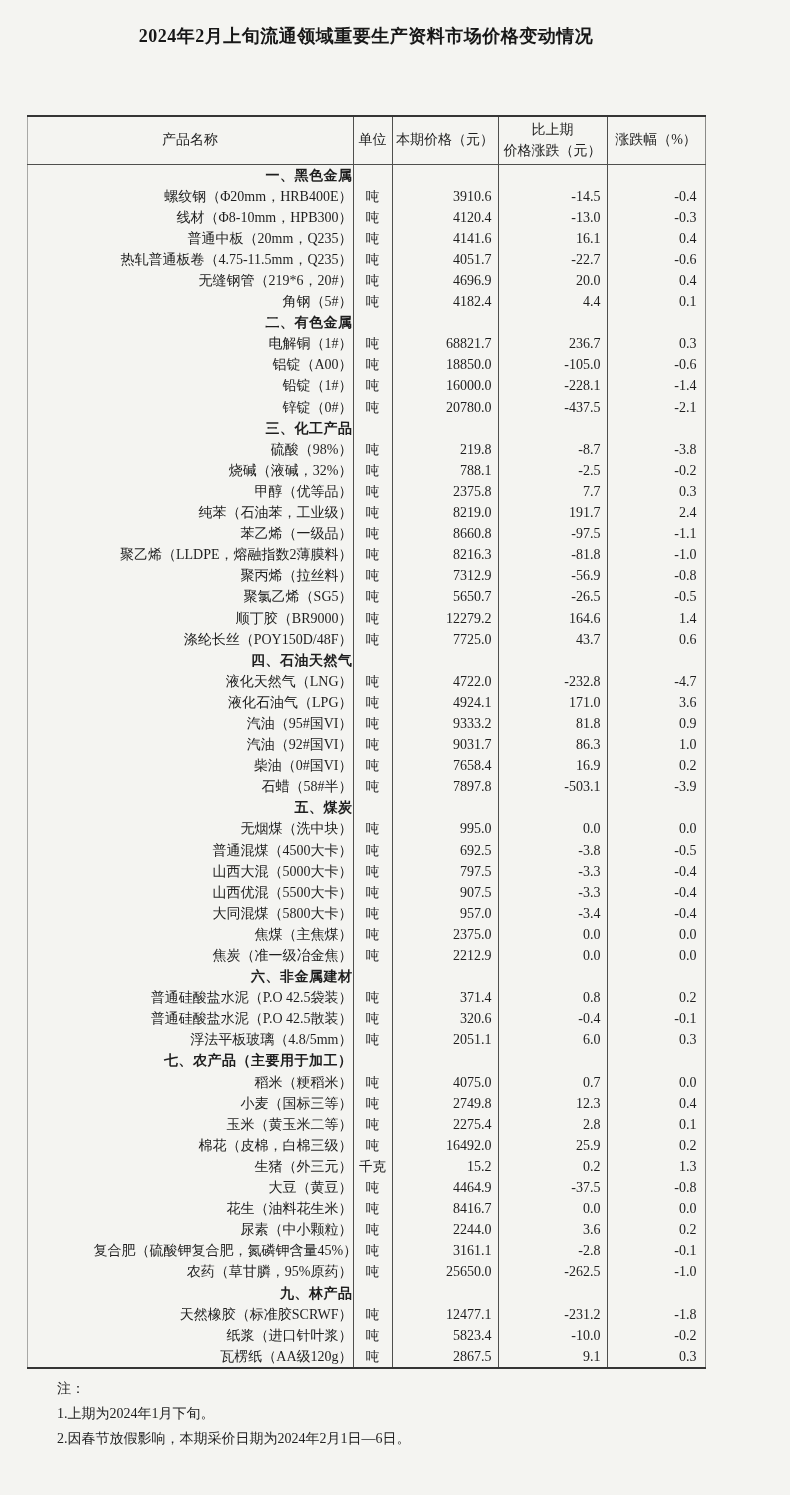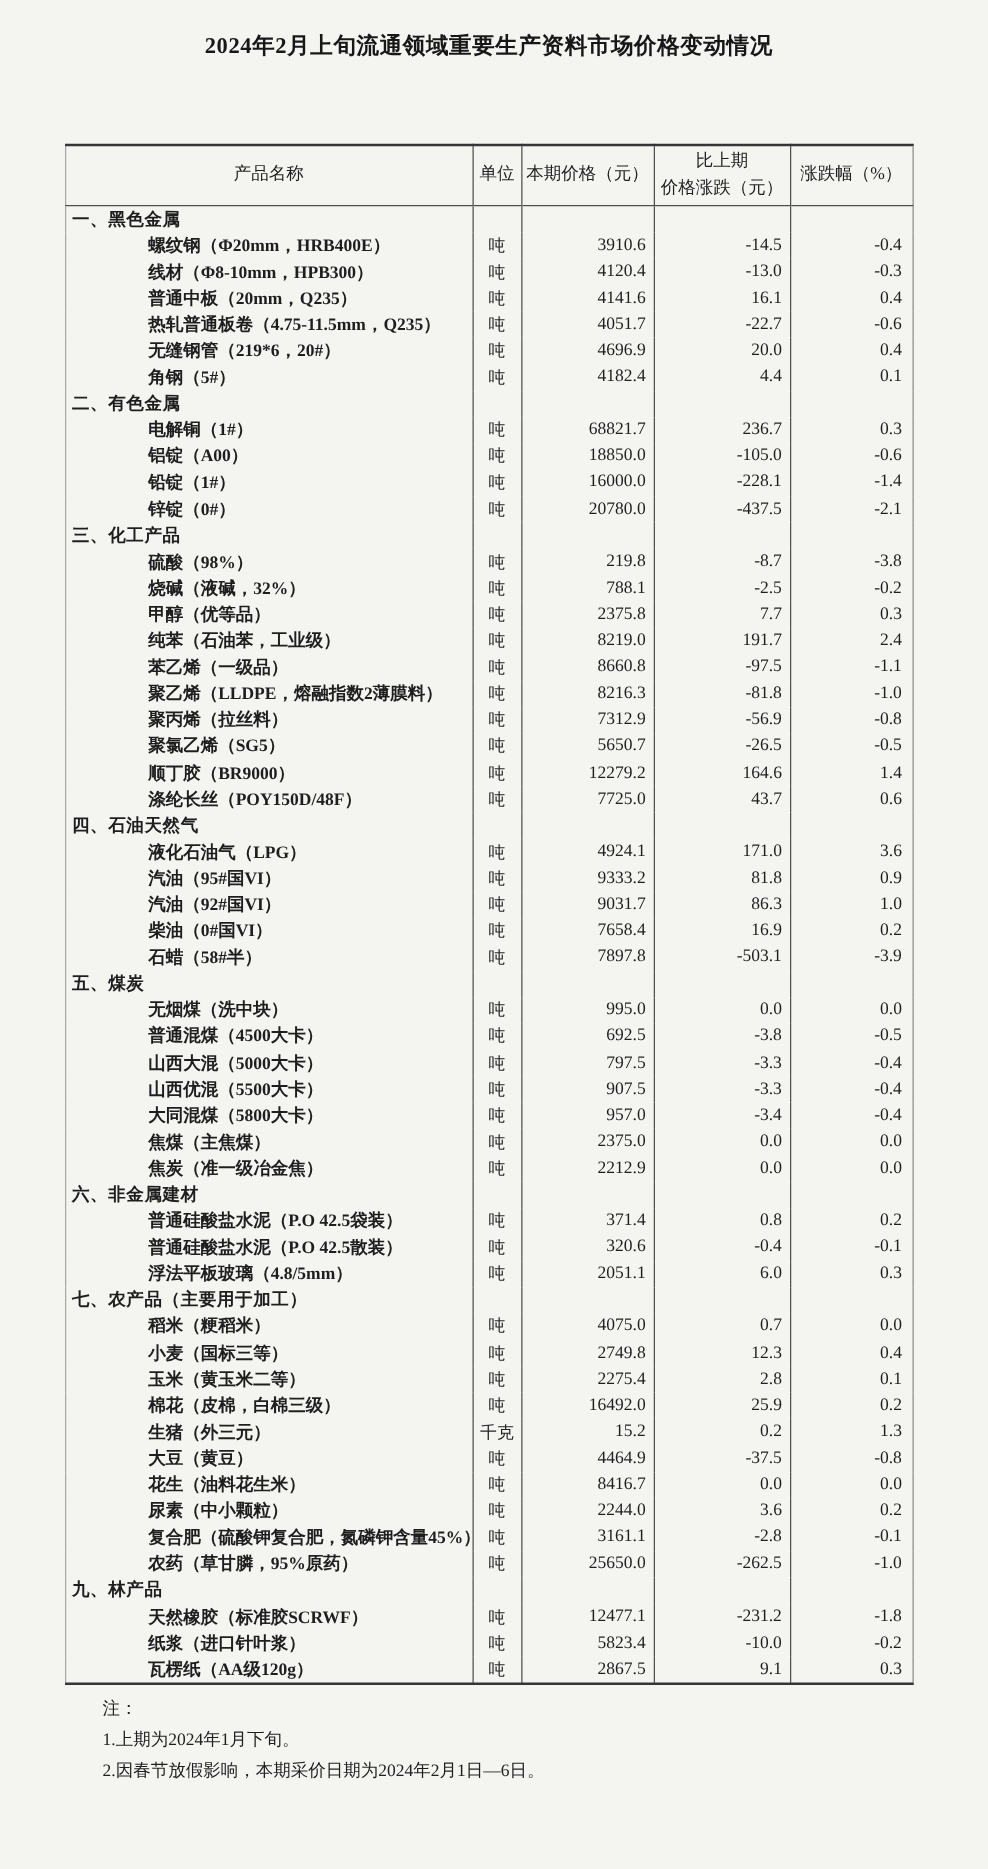--- a/index.html
+++ b/index.html
@@ -3,21 +3,21 @@
 <meta charset="utf-8">
 <style>
   html,body { margin:0; padding:0; }
   body {
     width:790px; height:1495px;
     background:#f4f4f1;
     font-family:"Liberation Serif","DejaVu Serif",serif;
     color:#1e1e1e;
     overflow:hidden;
   }
-  .page { width:732px; height:1495px; position:relative;padding-left:25px; }
+  .page { width:732px; height:1495px; position:relative; }
   .doc-title {
     margin:0; padding-top:24px;
     text-align:center;
     font-size:18px; font-weight:bold;
     letter-spacing:0.5px;
     color:#171717;
   }
   table.price-table {
     width:678px;
     margin:67px auto 0 auto;
@@ -48,22 +48,22 @@
   tbody td {
     font-size:14px;
     height:21.1px;
     padding:0;
     border-left:1px solid #4f4f4d;
     vertical-align:middle;
     white-space:nowrap;
     overflow:hidden;
   }
   tbody td:first-child { border-left:none; }
-  td.cell-name { text-align:left; }
-  td.cell-name.item { padding-left:66px;font-weight:bold; }
+  td.cell-name { text-align:right; }
+  td.cell-name.item { padding-left:66px; }
   td.cell-name.section-title { padding-left:5px; font-weight:bold; letter-spacing:0.5px; }
   td.cell-unit { text-align:center; font-size:13.5px; }
   td.num { text-align:right; padding-right:6px; }
   td.num.pct { padding-right:8px; }
   .notes {
     margin:7px 0 0 57px;
     font-size:14px;
     line-height:25px;
     color:#1e1e1e;
   }
@@ -259,20 +259,27 @@
           <td class="num pct">0.6</td>
         </tr>
         <tr>
           <td class="cell-name section-title">四、石油天然气</td>
           <td class="cell-unit"></td>
           <td class="num"></td>
           <td class="num"></td>
           <td class="num pct"></td>
         </tr>
         <tr>
+          <td class="cell-name item">液化天然气（LNG）</td>
+          <td class="cell-unit">吨</td>
+          <td class="num">4722.0</td>
+          <td class="num">-232.8</td>
+          <td class="num pct">-4.7</td>
+        </tr>
+        <tr>
           <td class="cell-name item">液化石油气（LPG）</td>
           <td class="cell-unit">吨</td>
           <td class="num">4924.1</td>
           <td class="num">171.0</td>
           <td class="num pct">3.6</td>
         </tr>
         <tr>
           <td class="cell-name item">汽油（95#国VI）</td>
           <td class="cell-unit">吨</td>
           <td class="num">9333.2</td>

